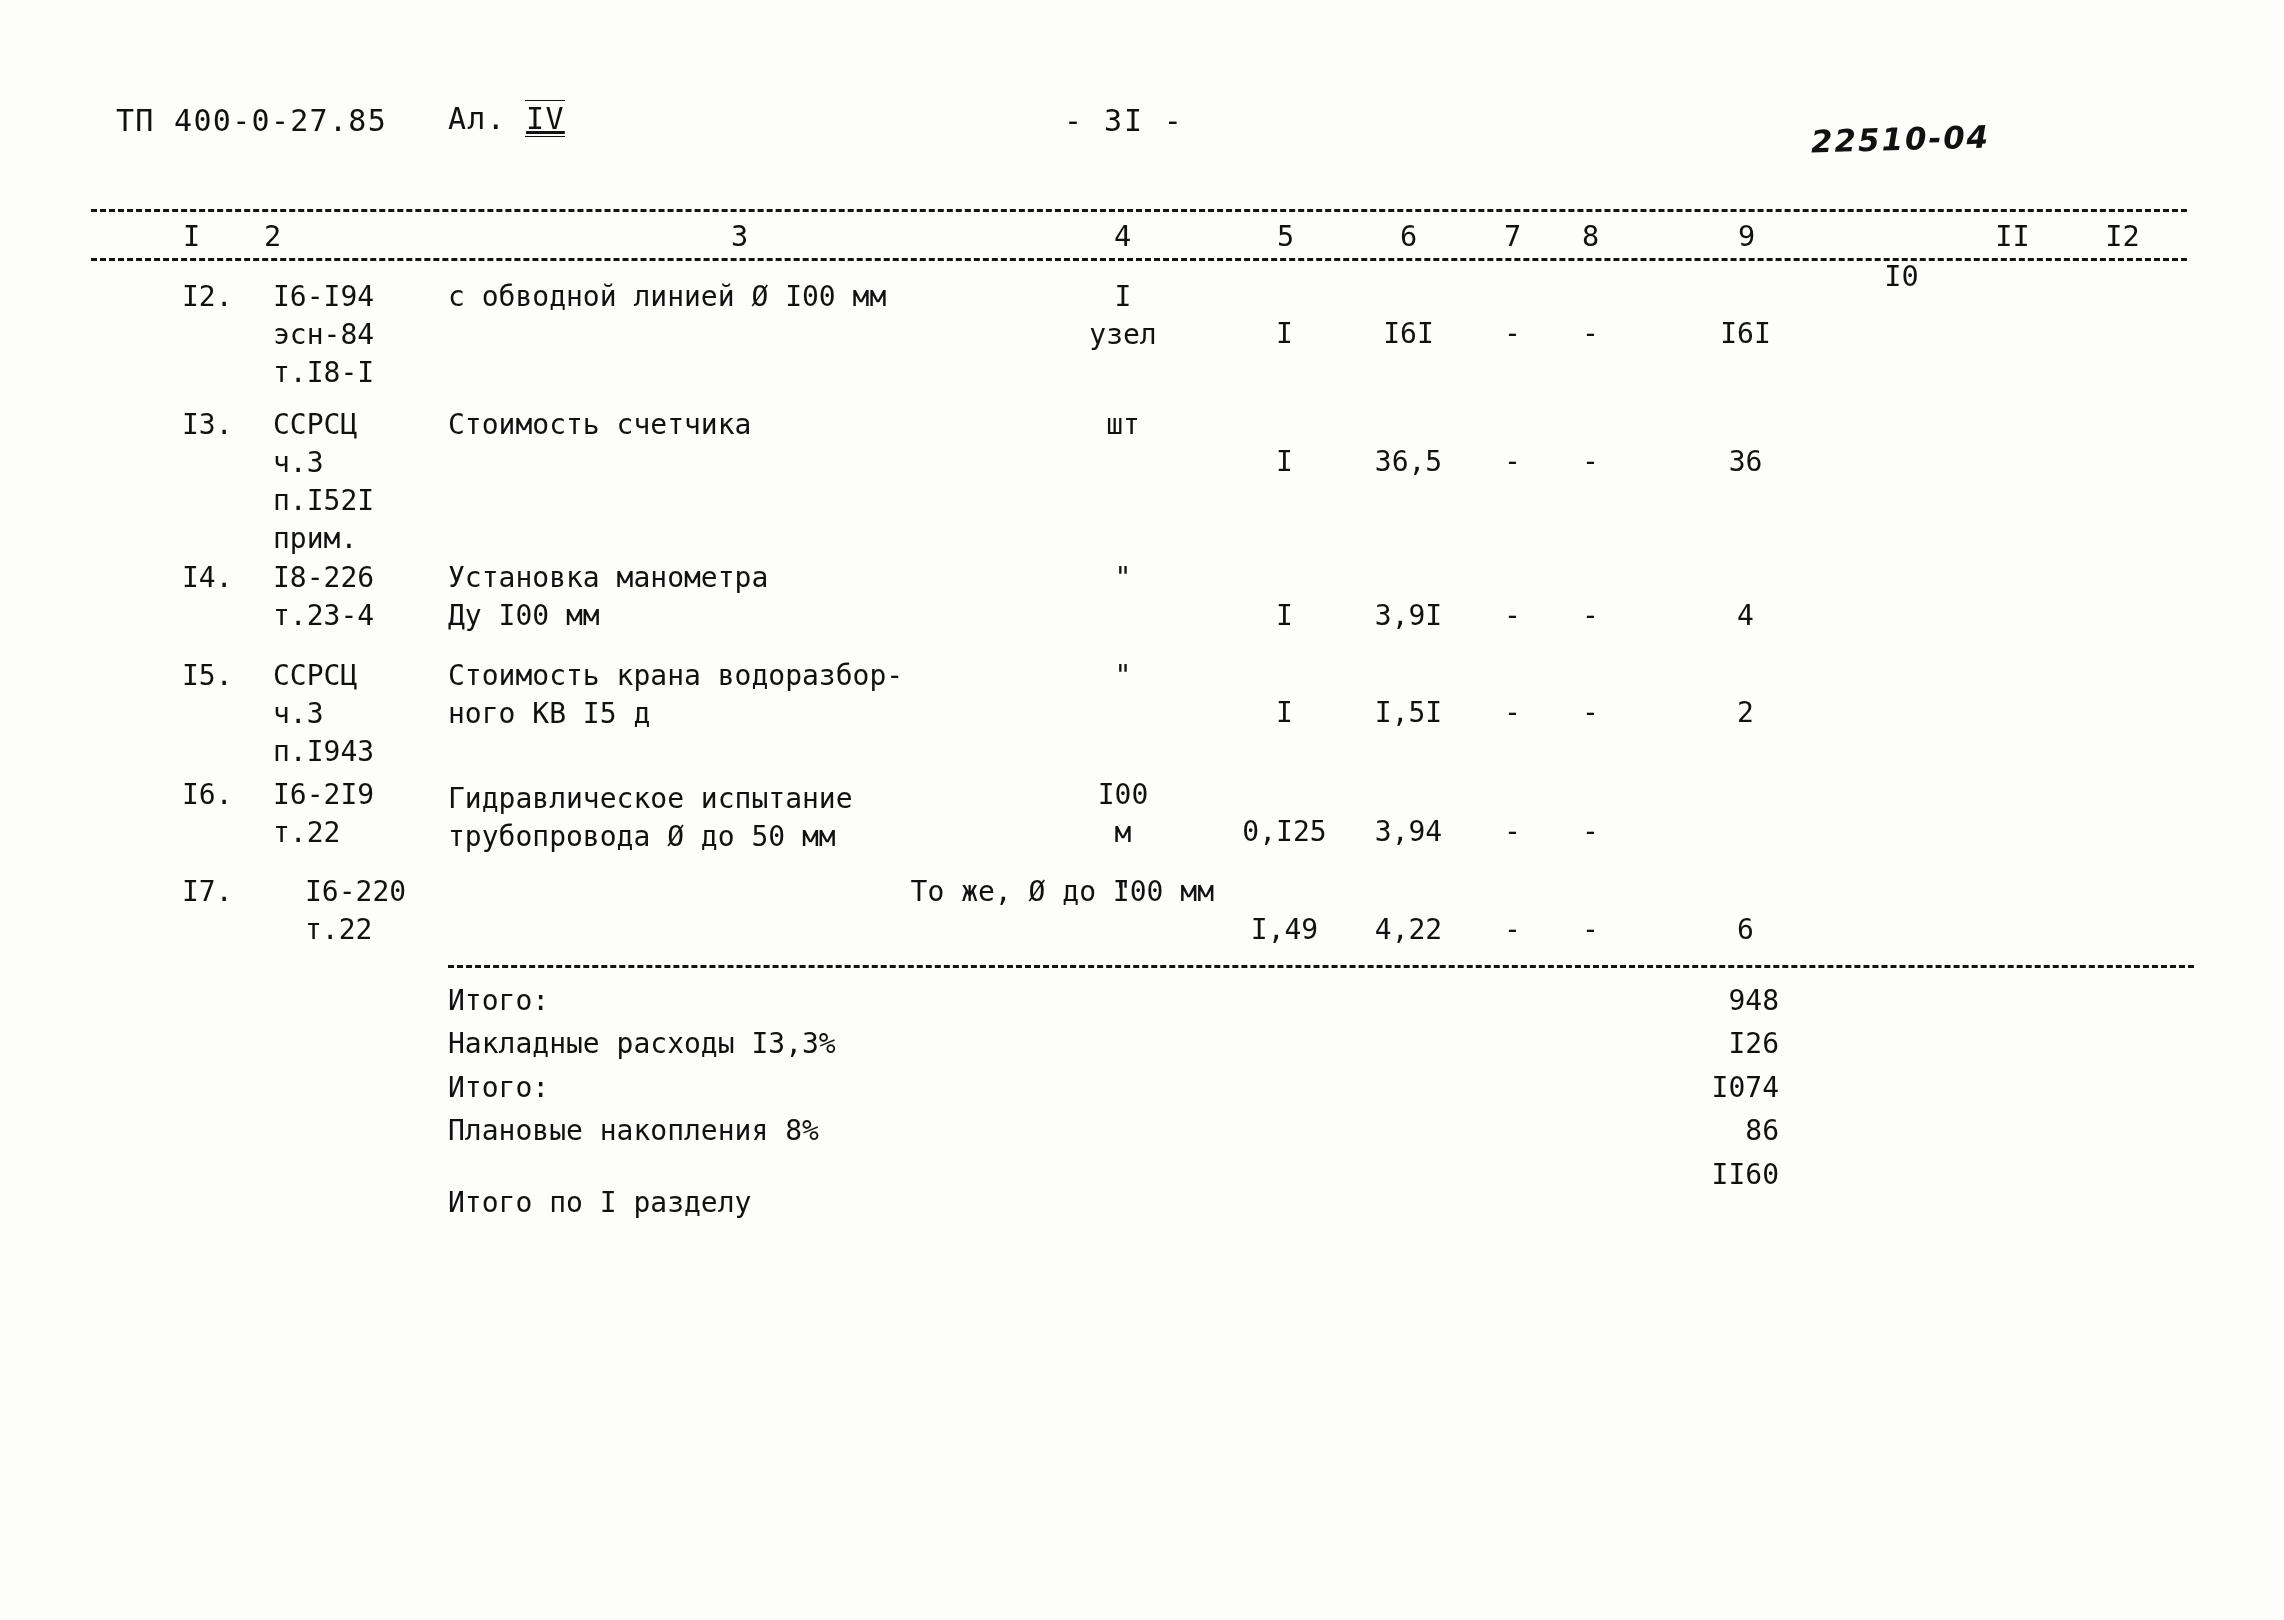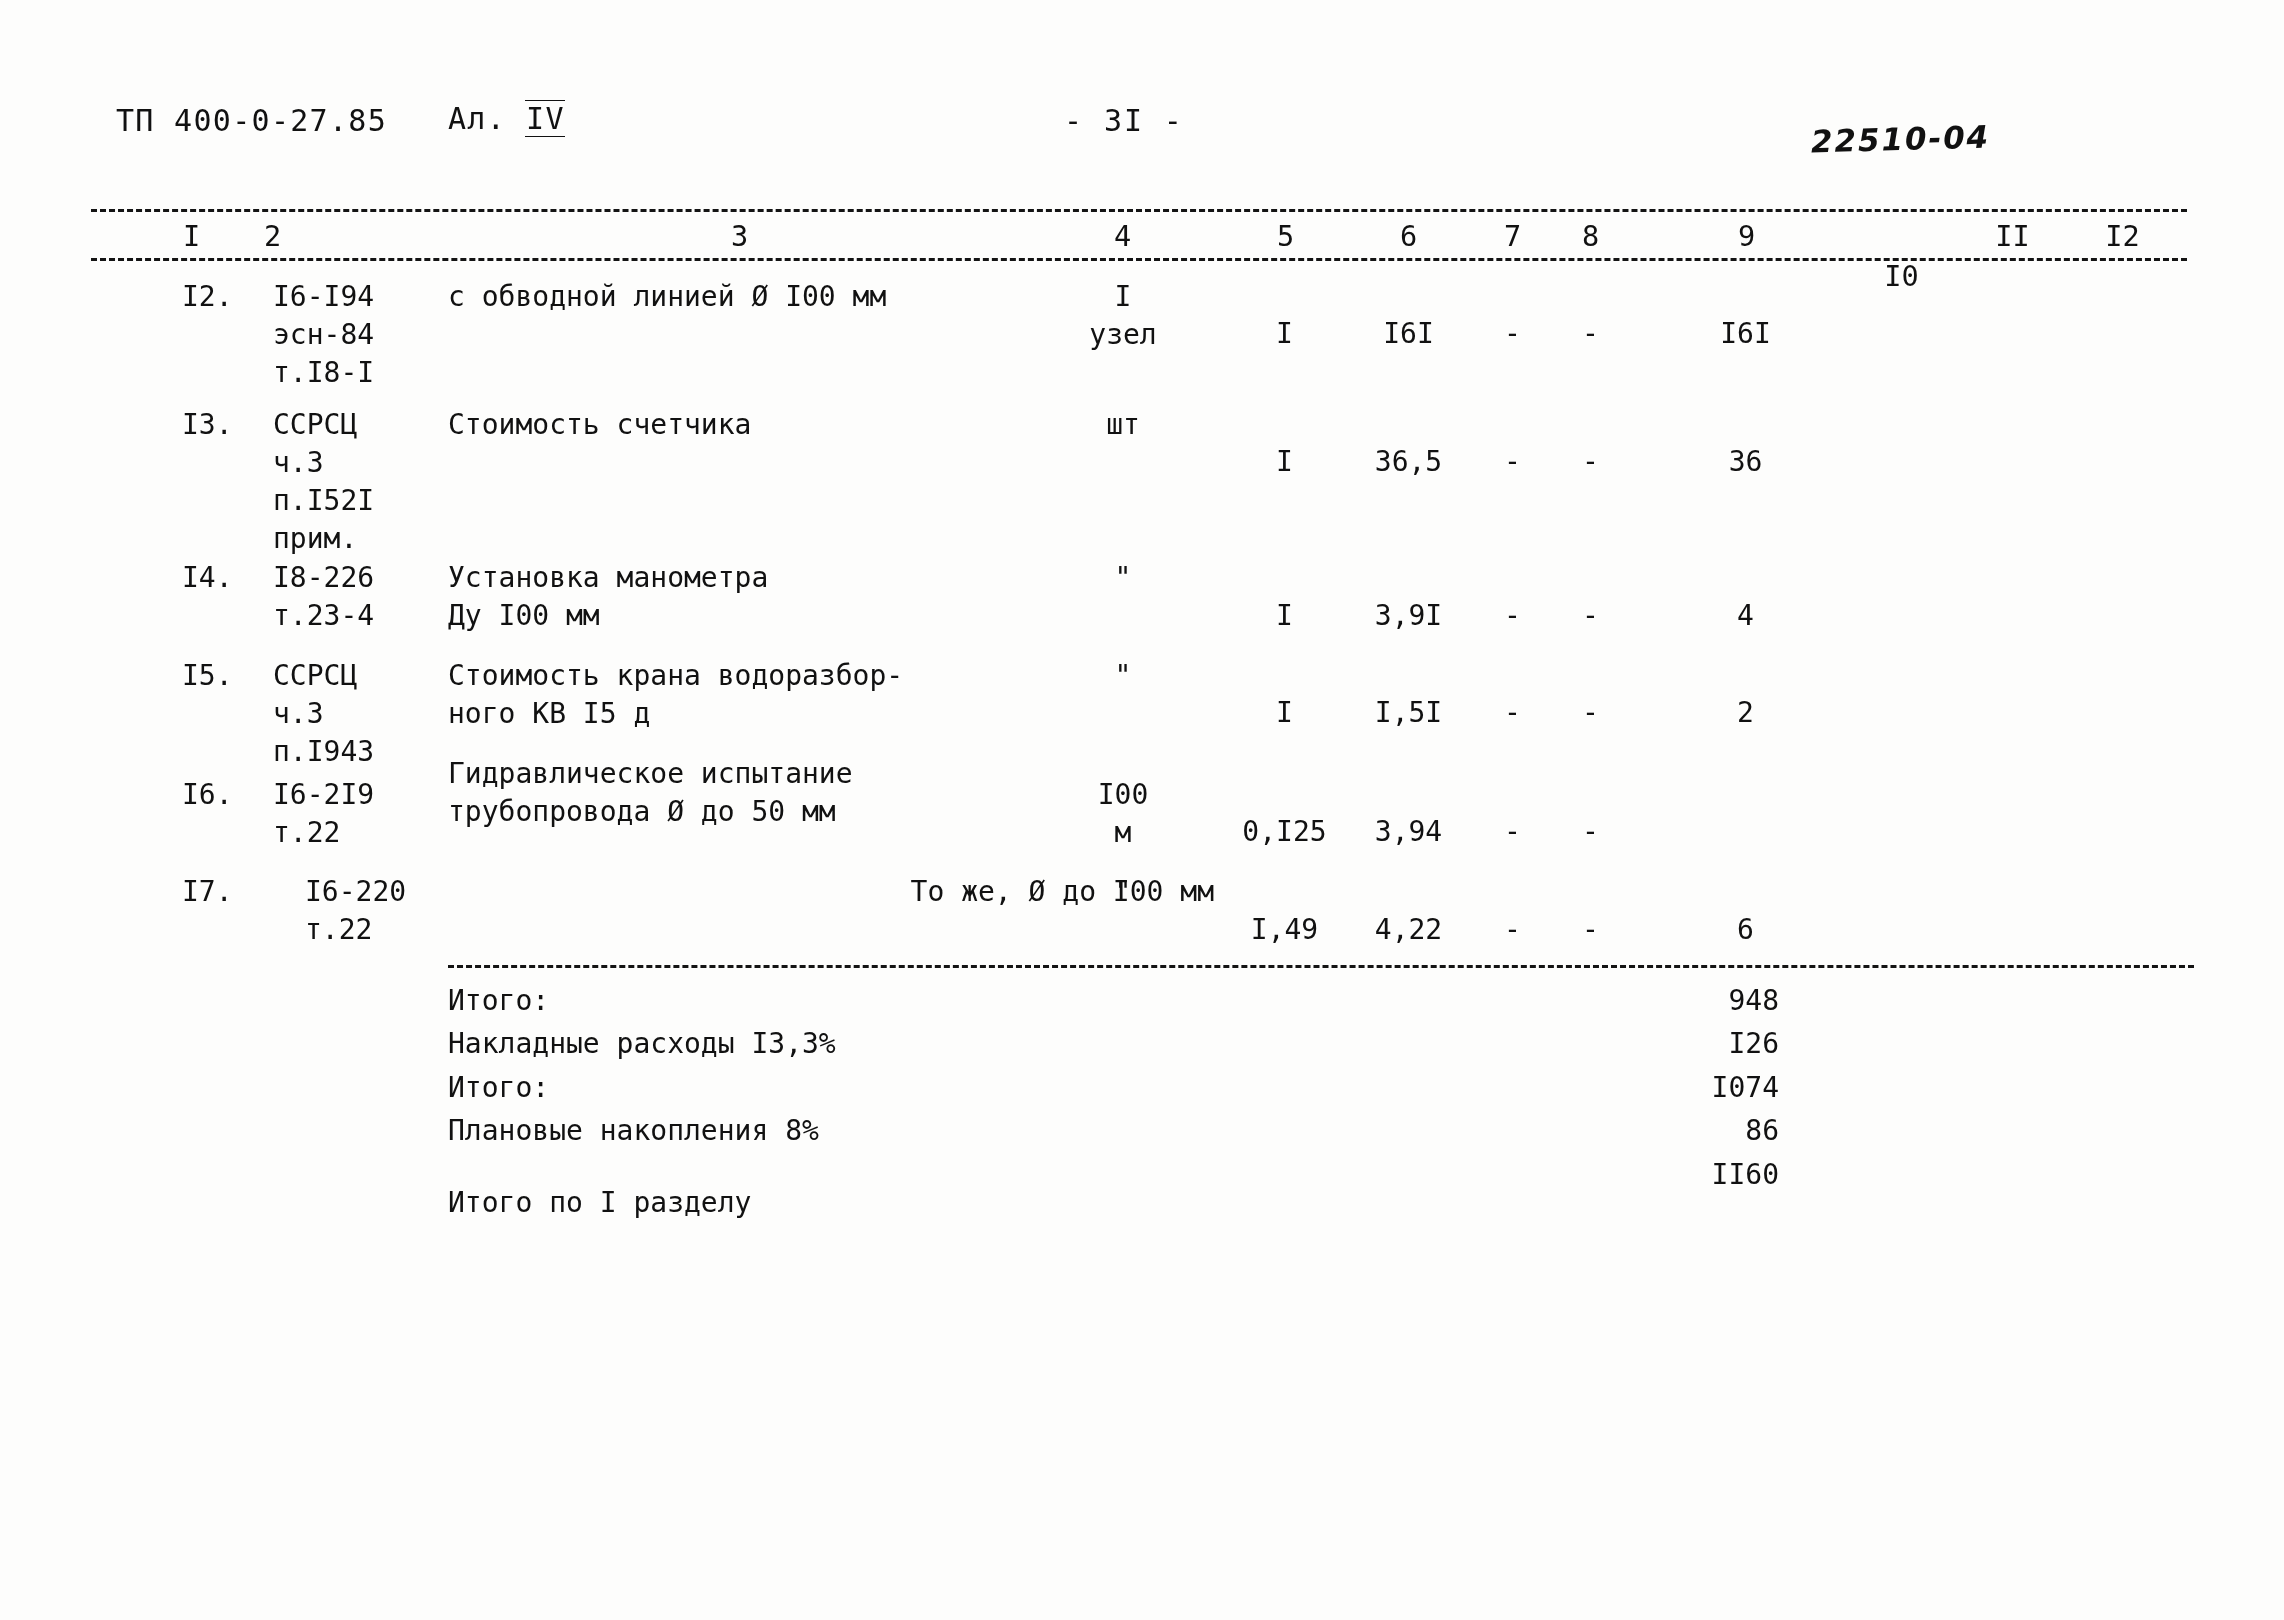--- a/index.html
+++ b/index.html
@@ -36,20 +36,21 @@
     left: 448px;
     top: 101px;
     font-size: 30px;
     letter-spacing: 1.3px;
     white-space: nowrap;
   }
   .album .rom {
     border-top: 1.9px solid #111;
     border-bottom: 1.9px solid #111;
     padding: 0 0.6px;
+    text-decoration: underline;
   }
   .page-no {
     position: absolute;
     left: 1064px;
     top: 103px;
     font-size: 30px;
     letter-spacing: 1.9px;
     white-space: nowrap;
   }
   .stamp {
@@ -191,21 +192,21 @@
         <div class="cell c-unit" style="left: 1058px; top: 657px;"><div>"</div></div>
         <div class="cell c-num" style="left: 1210px; top: 694px;">I</div>
         <div class="cell c-num" style="left: 1334px; top: 694px;">I,5I</div>
         <div class="cell c-num" style="left: 1438px; top: 694px;">-</div>
         <div class="cell c-num" style="left: 1516px; top: 694px;">-</div>
         <div class="cell c-num" style="left: 1671px; top: 694px;">2</div>
       </div>
       <div class="row">
         <div class="cell c-no" style="left: 182px; top: 776px;">I6.</div>
         <div class="cell c-code" style="left: 273px; top: 776px;"><div>I6-2I9</div><div>т.22</div></div>
-        <div class="cell c-name" style="left: 448px; top: 755px;"><div>Гидравлическое испытание</div><div>трубопровода Ø до 50 мм</div></div>
+        <div class="cell c-name" style="left: 448px; top: 780px;"><div>Гидравлическое испытание</div><div>трубопровода Ø до 50 мм</div></div>
         <div class="cell c-unit" style="left: 1058px; top: 776px;"><div>I00</div><div>м</div></div>
         <div class="cell c-num" style="left: 1210px; top: 813px;">0,I25</div>
         <div class="cell c-num" style="left: 1334px; top: 813px;">3,94</div>
         <div class="cell c-num" style="left: 1438px; top: 813px;">-</div>
         <div class="cell c-num" style="left: 1516px; top: 813px;">-</div>
       </div>
       <div class="row">
         <div class="cell c-no" style="left: 182px; top: 873px;">I7.</div>
         <div class="cell c-code" style="left: 273px; top: 873px; margin-left: 32px;"><div>I6-220</div><div>т.22</div></div>
         <div class="cell c-name" style="left: 448px; top: 873px; text-align: right;"><div>То же, Ø до I00 мм</div></div>

